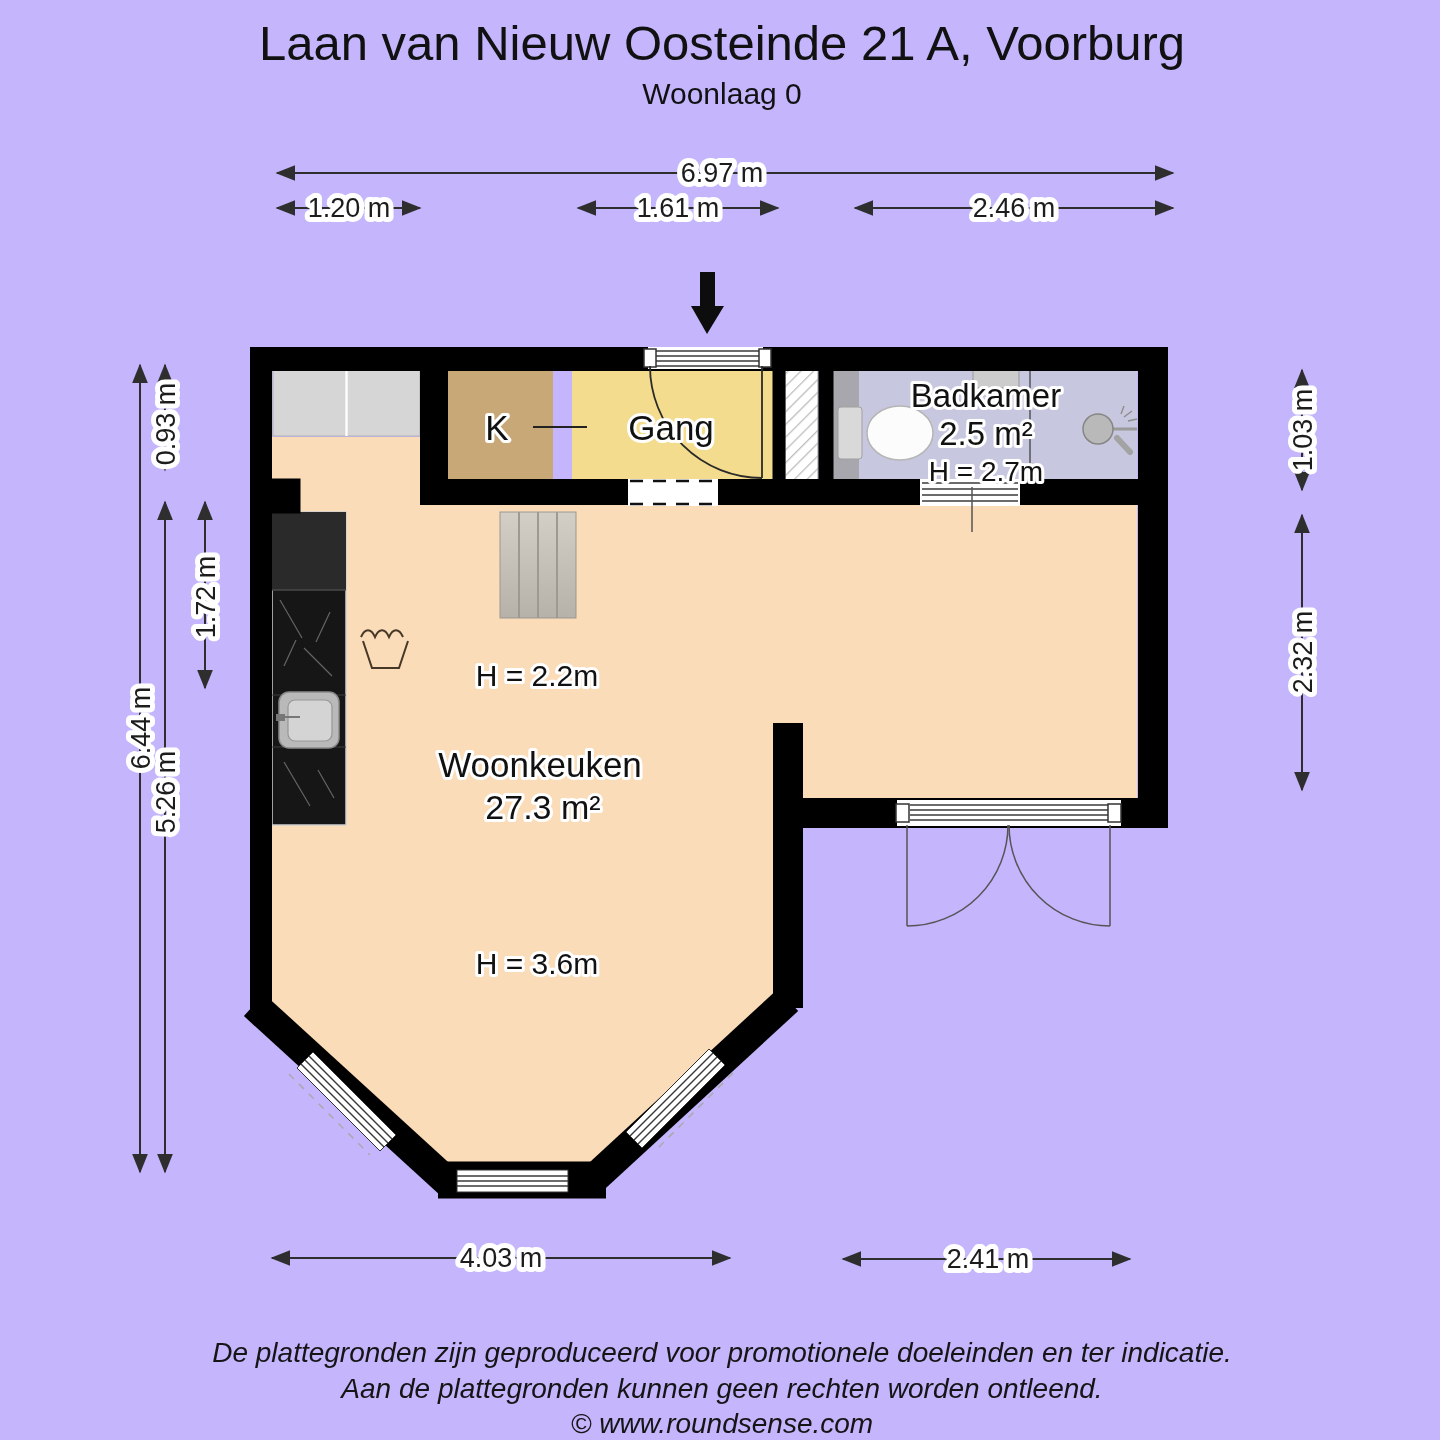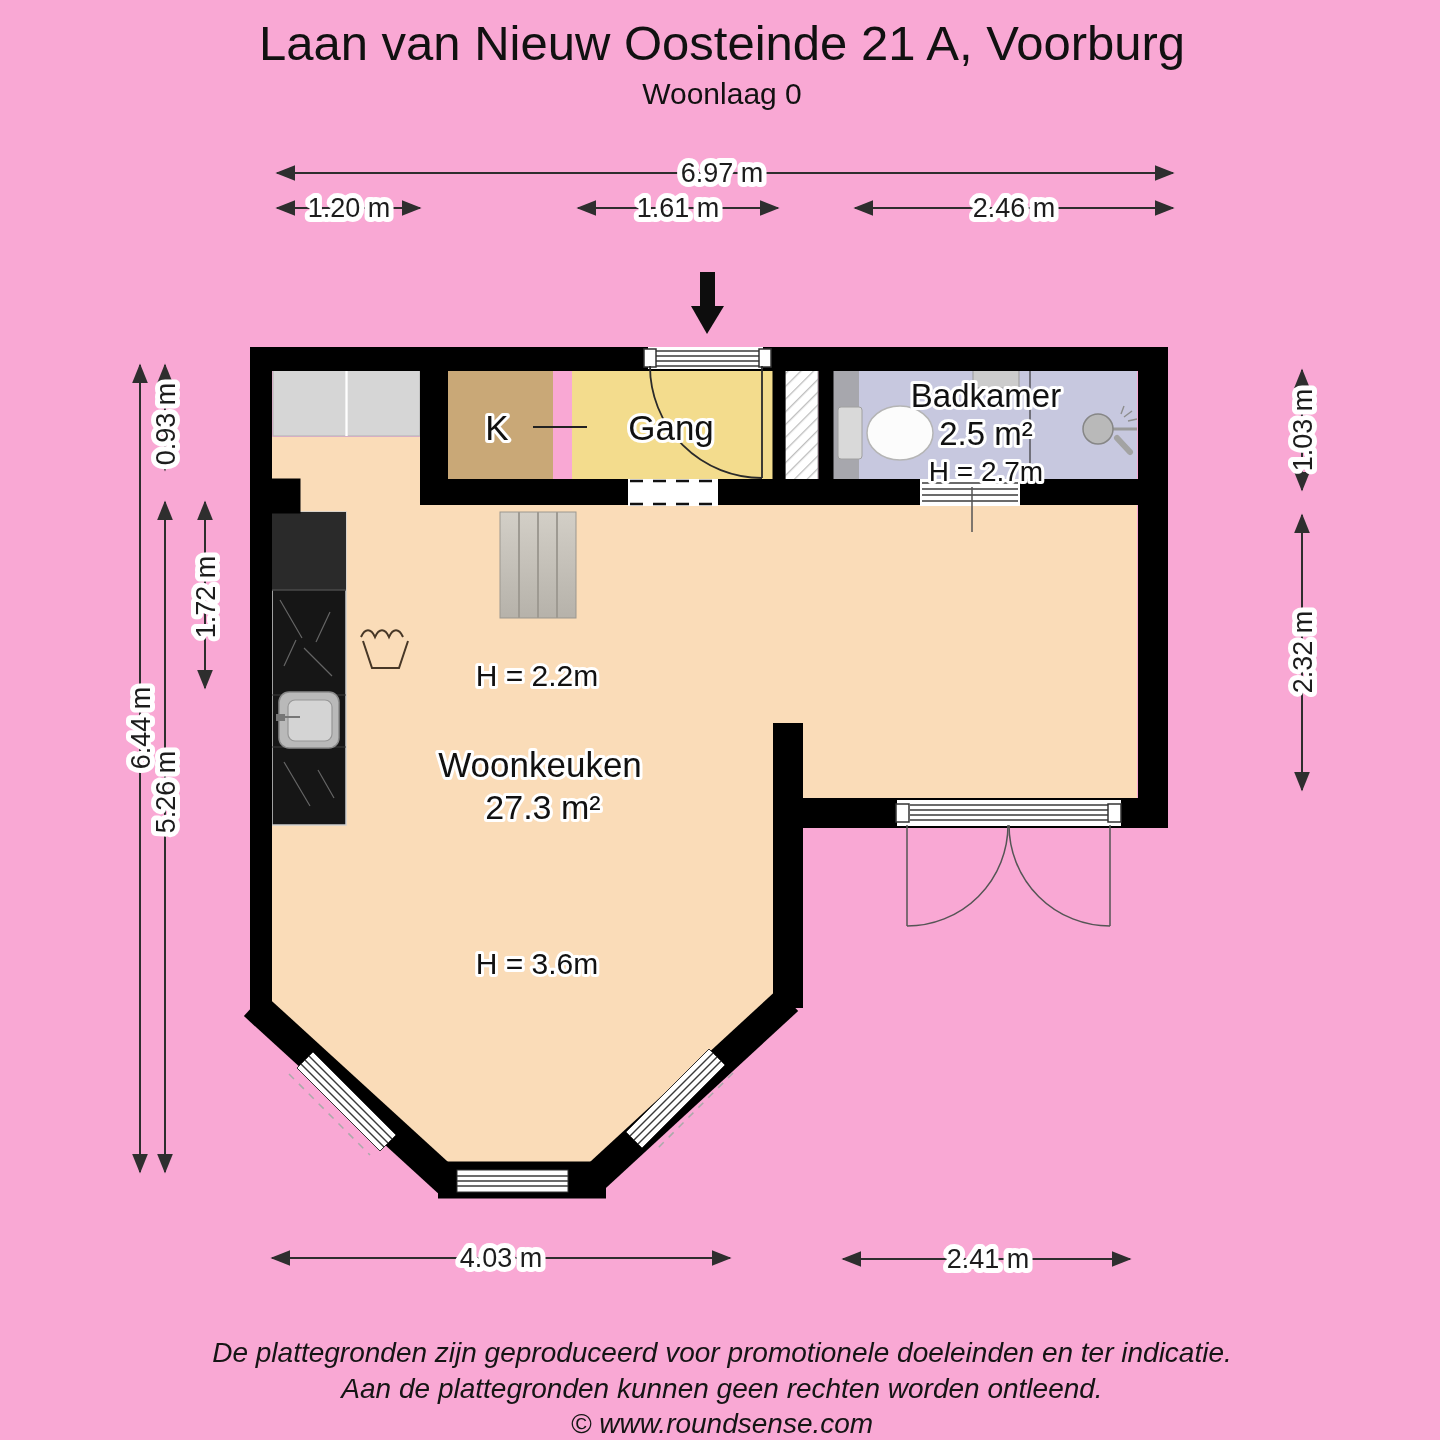--- a/index.html
+++ b/index.html
@@ -1,16 +1,16 @@
 <!DOCTYPE html>
 <html><head>
 <meta charset="utf-8">
 <style>
   html,body{margin:0;padding:0;background:#fff;}
-  .stage{position:relative;width:1440px;height:1440px;background:#f9a8d4;overflow:hidden;
+  .stage{position:relative;width:1440px;height:1440px;background:#c4b5fd;overflow:hidden;
          font-family:"Liberation Sans","DejaVu Sans",sans-serif;}
   svg{position:absolute;left:0;top:0;}
   text{font-family:"Liberation Sans","DejaVu Sans",sans-serif;fill:#111;}
   .title{font-size:49px;}
   .subtitle{font-size:30px;}
   .roomlabel{paint-order:stroke;stroke:#fff;stroke-width:6px;stroke-linejoin:round;}
   .dimlabel{font-size:27px;fill:#1c1c1c;paint-order:stroke;stroke:#fff;stroke-width:10px;stroke-linejoin:round;}
   .footer{font-size:28px;font-style:italic;fill:#151515;}
   .dimline{stroke:#2e2e2e;stroke-width:2;}
   .wall{stroke:#000;fill:none;}

